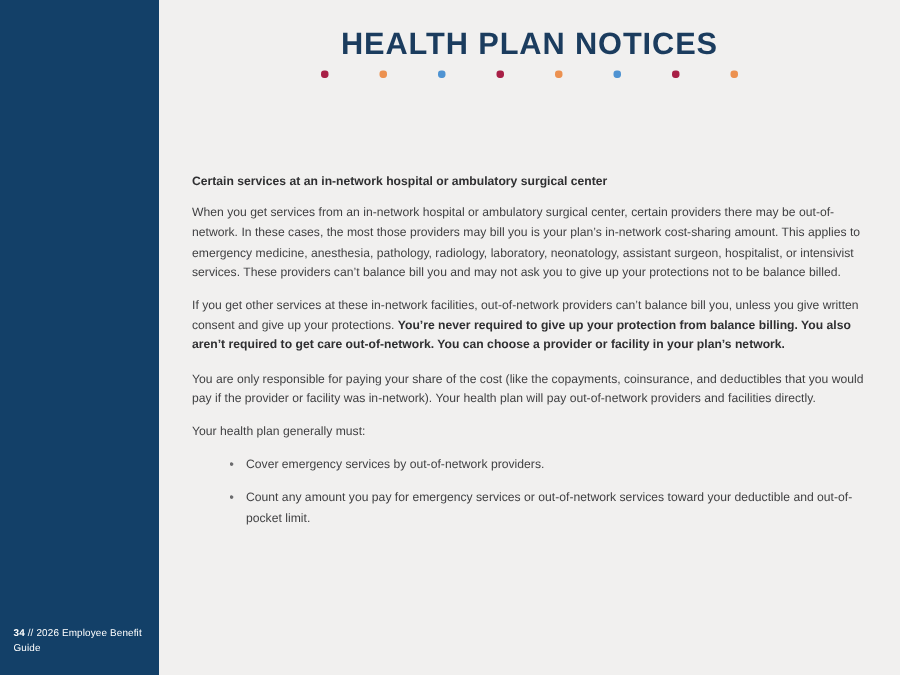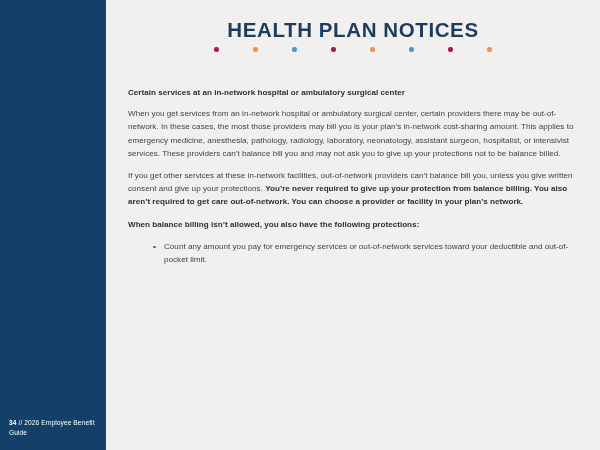--- a/index.html
+++ b/index.html
@@ -94,20 +94,21 @@
     line-height: 13.2px;
     letter-spacing: 0.01px;
   }
   .content p {
     margin: 0 0 9px 0;
   }
   .content p.lead-bold {
     font-weight: 700;
     color: #2f2f31;
     margin-bottom: 8px;
+    margin-top: 28px;
   }
   .content b {
     font-weight: 700;
     color: #2f2f31;
   }
   ul.bullets {
     list-style: none;
     margin: 2px 0 0 0;
     padding: 0;
   }
@@ -171,26 +172,27 @@
   <div class="content">
 
     <p class="lead-bold">Certain services at an in-network hospital or ambulatory surgical center</p>
 
     <p>When you get services from an in-network hospital or ambulatory surgical center, certain providers there may be out-of-network. In these cases, the most those providers may bill you is your plan’s in-network cost-sharing amount. This applies to emergency medicine, anesthesia, pathology, radiology, laboratory, neonatology, assistant surgeon, hospitalist, or intensivist services.  These providers can’t balance bill you and may not ask you to give up your protections not to be balance billed.</p>
 
     <p>
       <span>If you get other services at these in-network facilities, out-of-network providers can’t balance bill you, unless you give written consent and give up your protections. </span><b>You’re never required to give up your protection from balance billing. You also aren’t required to get care out-of-network.  You can choose a provider or facility in your plan’s network.</b>
     </p>
 
-    <p class="lead-bold">When balance billing isn’t allowed, you also have the following protections:</p>
 
+    <p>You are only responsible for paying your share of the cost (like the copayments, coinsurance, and deductibles that you would pay if the provider or facility was in-network). Your health plan will pay out-of-network providers and facilities directly.</p>
 
+    <p>Your health plan generally must:</p>
 
     <ul class="bullets" id="bullet-list">
         <li><span class="bullet-mark">•</span></li>
-        <li><span class="bullet-mark">•</span></li>
+        <li><span class="bullet-mark">•</span><span>Cover emergency services by out-of-network providers.</span></li>
         <li><span class="bullet-mark">•</span></li>
         <li><span class="bullet-mark">•</span><span>Count any amount you pay for emergency services or out-of-network services toward your deductible and out-of-pocket limit.</span></li>
       </ul>
 
   </div>
 
 </div>
 
 </body></html>

